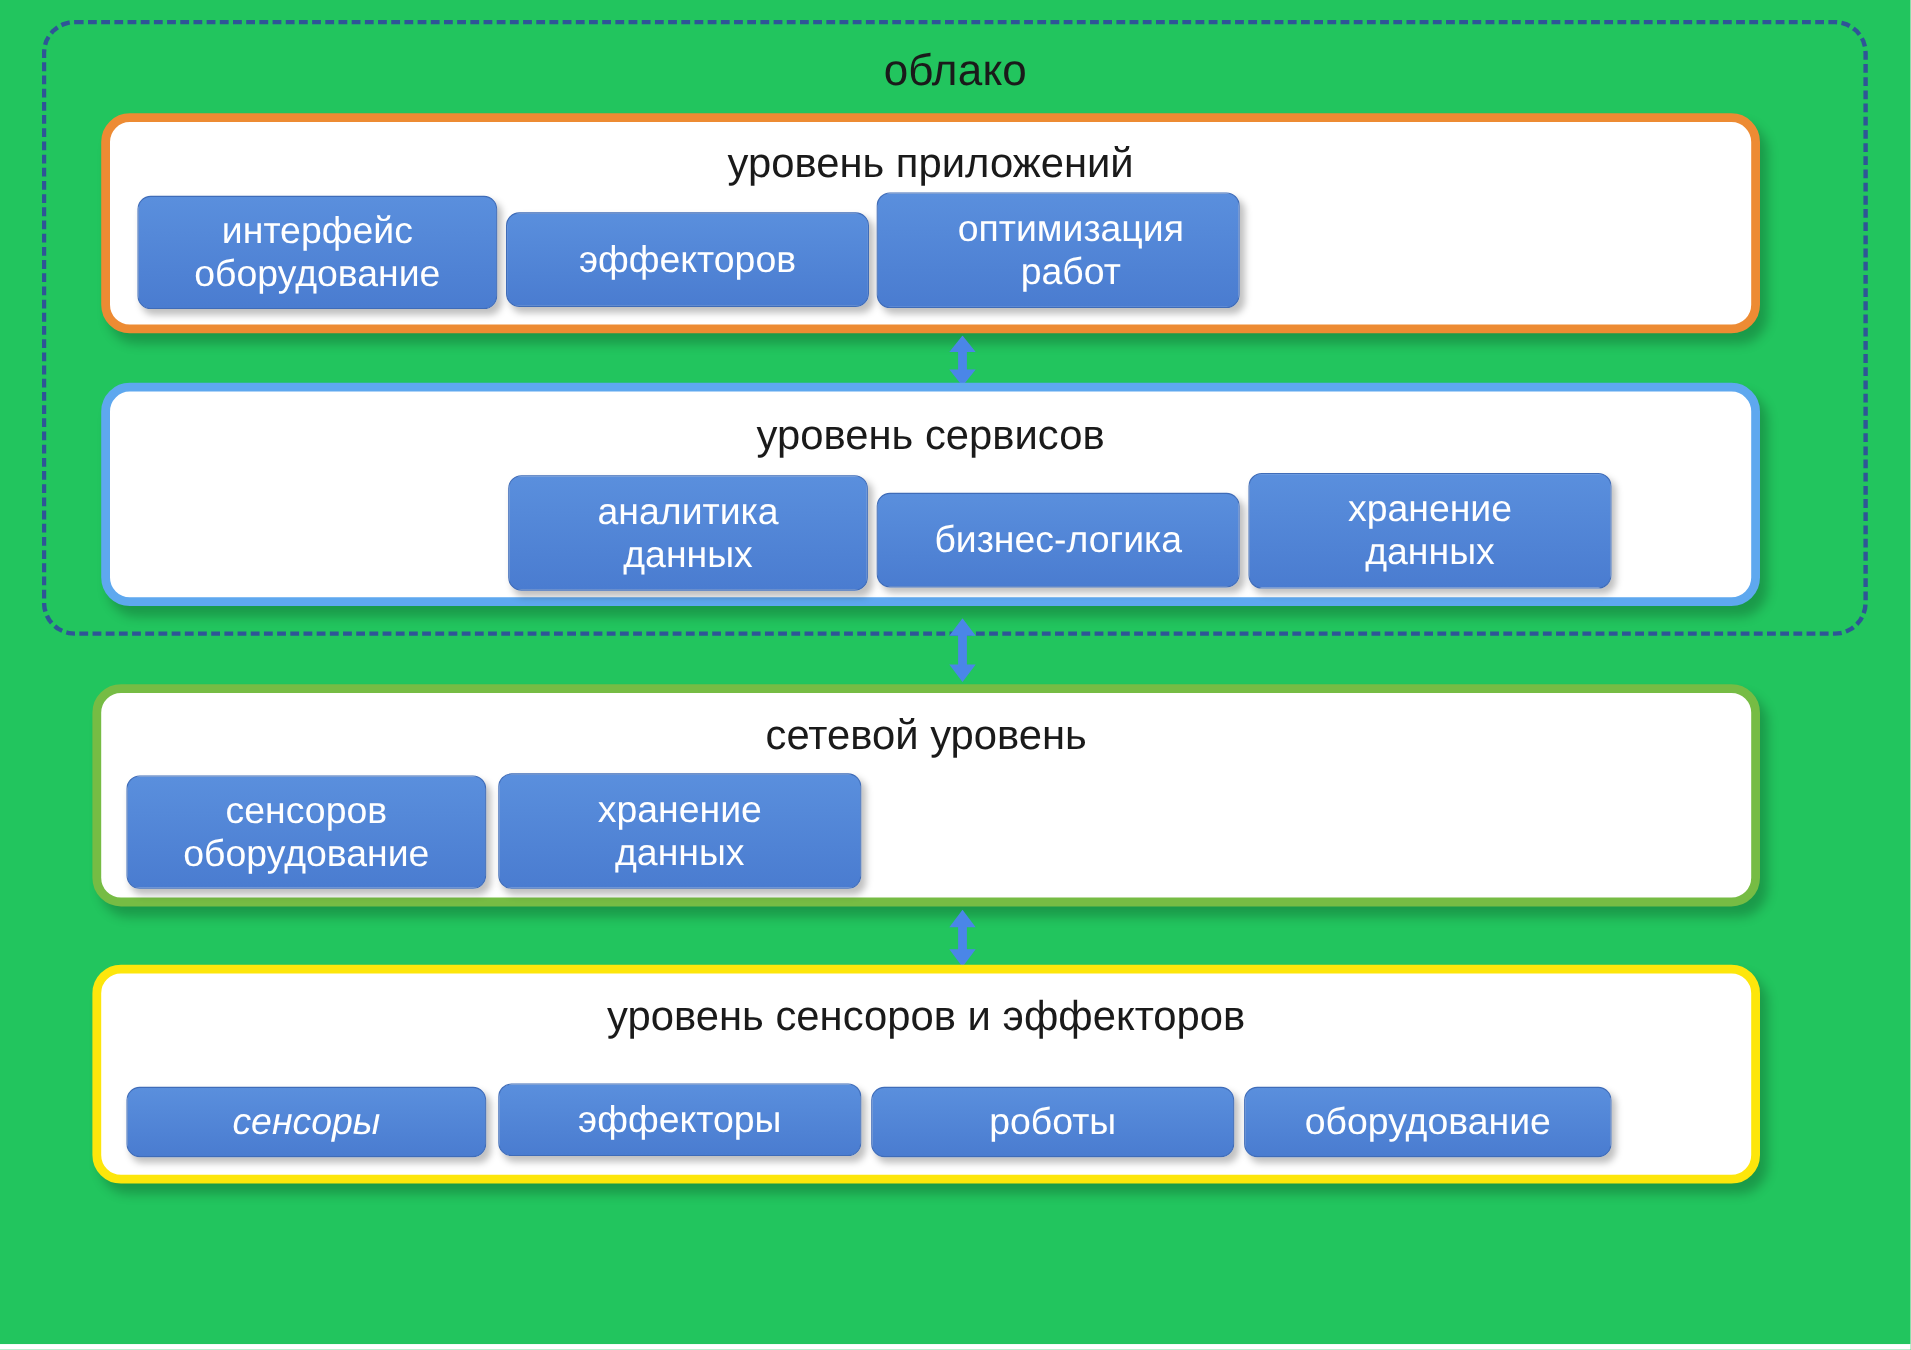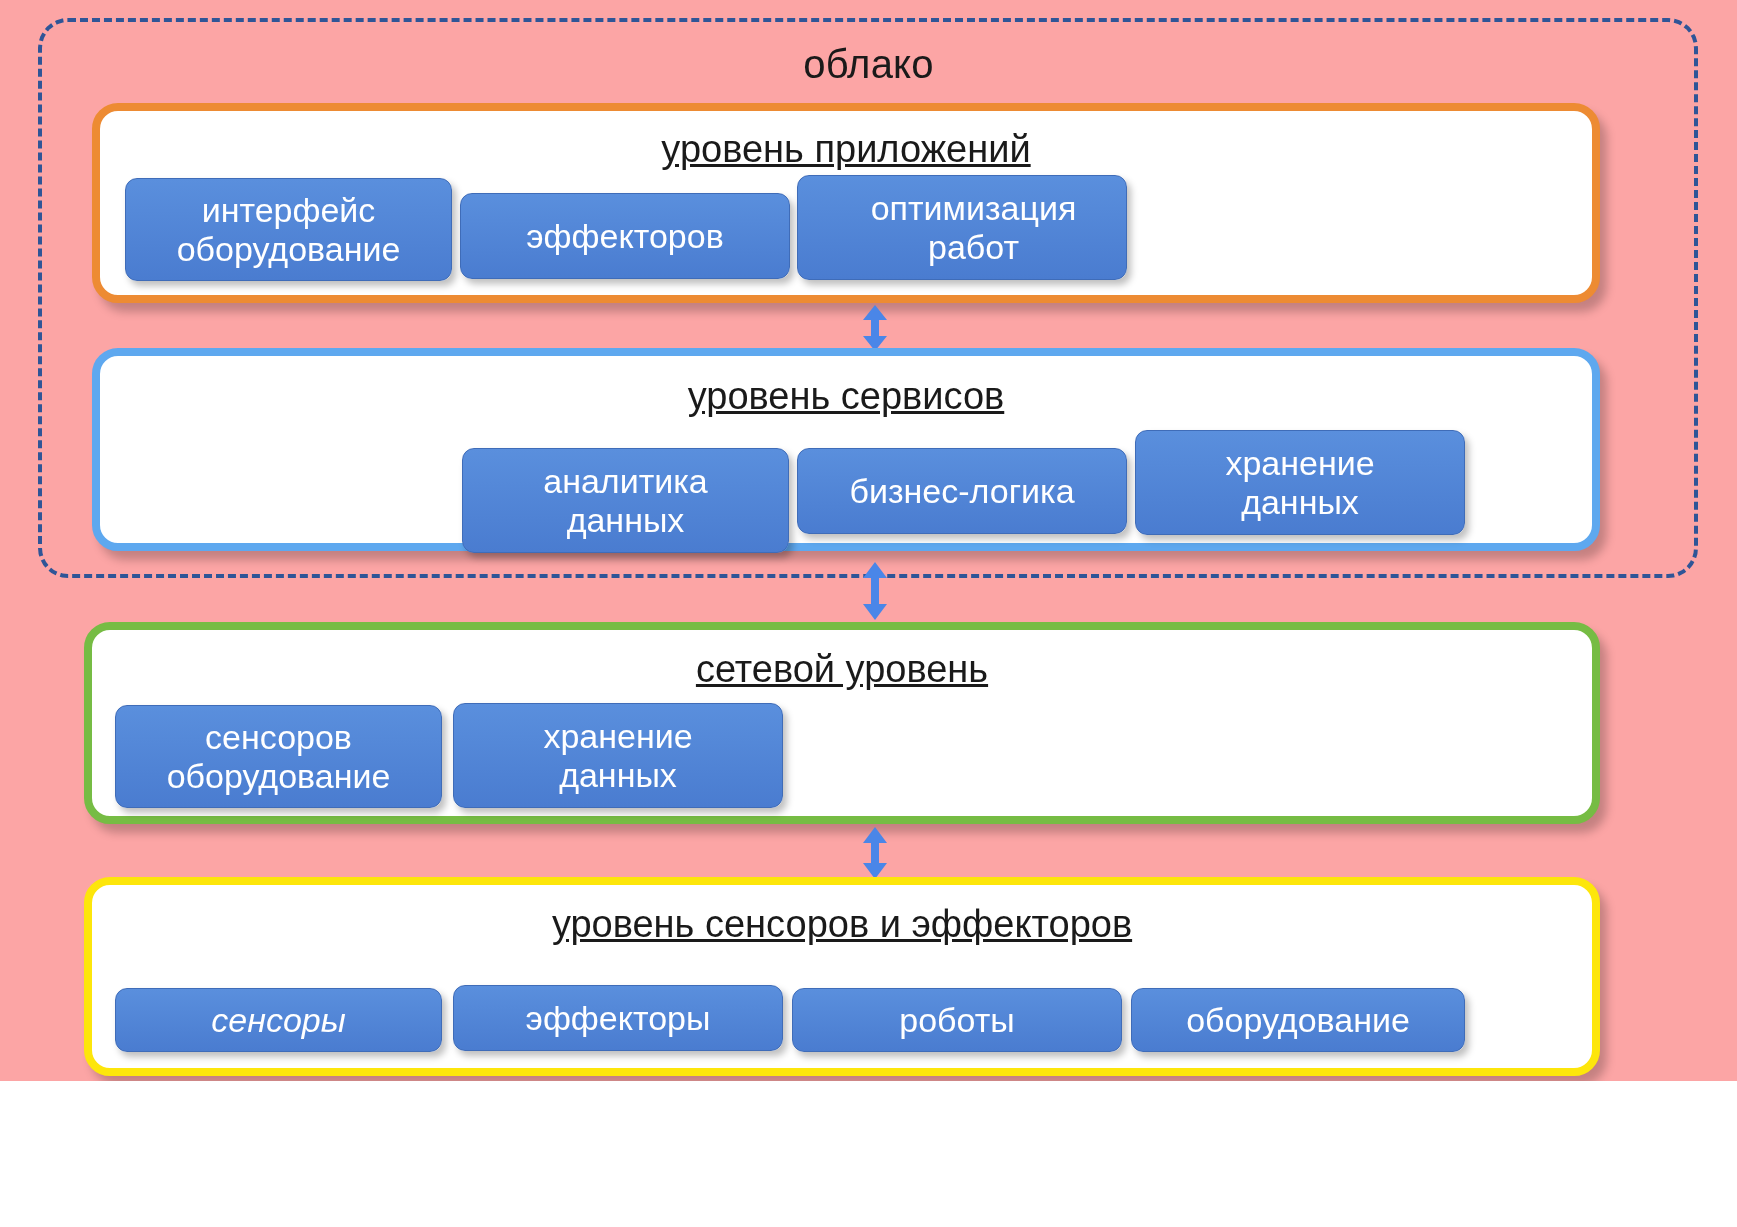--- a/index.html
+++ b/index.html
@@ -6,22 +6,22 @@
     margin: 0;
     padding: 0;
     background: #ffffff;
   }
   body {
     font-family: "Liberation Sans", "DejaVu Sans", sans-serif;
   }
   #canvas {
     position: relative;
     width: 1737px;
-    height: 1081px;
-    background: #fca5a5;
+    height: 1222px;
+    background: #22c55e;
     overflow: hidden;
   }
 
   
   .cloud-box {
     position: absolute;
     left: 38px;
     top: 18px;
     width: 1660px;
     height: 560px;
@@ -52,21 +52,20 @@
     box-shadow: 7px 9px 10px rgba(0,0,0,0.22);
   }
   .layer-title {
     position: absolute;
     left: 0;
     width: 100%;
     text-align: center;
     font-size: 38px;
     color: #1a1a1a;
     white-space: nowrap;
-    text-decoration: underline;
   }
 
   #layer-apps     { left: 92px;  top: 103px; width: 1508px; height: 200px; border-color: #ed8b33; }
   #layer-services { left: 92px;  top: 348px; width: 1508px; height: 203px; border-color: #5ea8ef; }
   #layer-network  { left: 84px;  top: 622px; width: 1516px; height: 202px; border-color: #76bc44; }
   #layer-sensors  { left: 84px;  top: 877px; width: 1516px; height: 199px; border-color: #fde60b; }
 
   
   .chip {
     position: absolute;
@@ -112,21 +111,21 @@
 
   <div class="arrow" style="left:860px; top:305px; height:46px;">
     <svg width="30" height="46" viewBox="0 0 30 46">
       <polygon points="15,0 27,15 19,15 19,31 27,31 15,46 3,31 11,31 11,15 3,15" fill="#4a86e8"></polygon>
     </svg>
   </div>
 
   <div class="layer" id="layer-services"></div>
   <div class="layer-title" style="left:92px; top:375px; width:1508px;text-align:center;">уровень сервисов</div>
 
-  <div class="chip" style="left:462px; top:448px; width:327px; height:105px;text-align:center;">аналитика
+  <div class="chip" style="left:462px; top:432px; width:327px; height:105px;text-align:center;">аналитика
 данных</div>
   <div class="chip" style="left:797px; top:448px; width:330px; height:86px;">бизнес-логика</div>
   <div class="chip" style="left:1135px; top:430px; width:330px; height:105px;">хранение
 данных</div>
 
   <div class="arrow" style="left:860px; top:562px; height:58px;">
     <svg width="30" height="58" viewBox="0 0 30 58">
       <polygon points="15,0 27,16 19,16 19,42 27,42 15,58 3,42 11,42 11,16 3,16" fill="#4a86e8"></polygon>
     </svg>
   </div>

